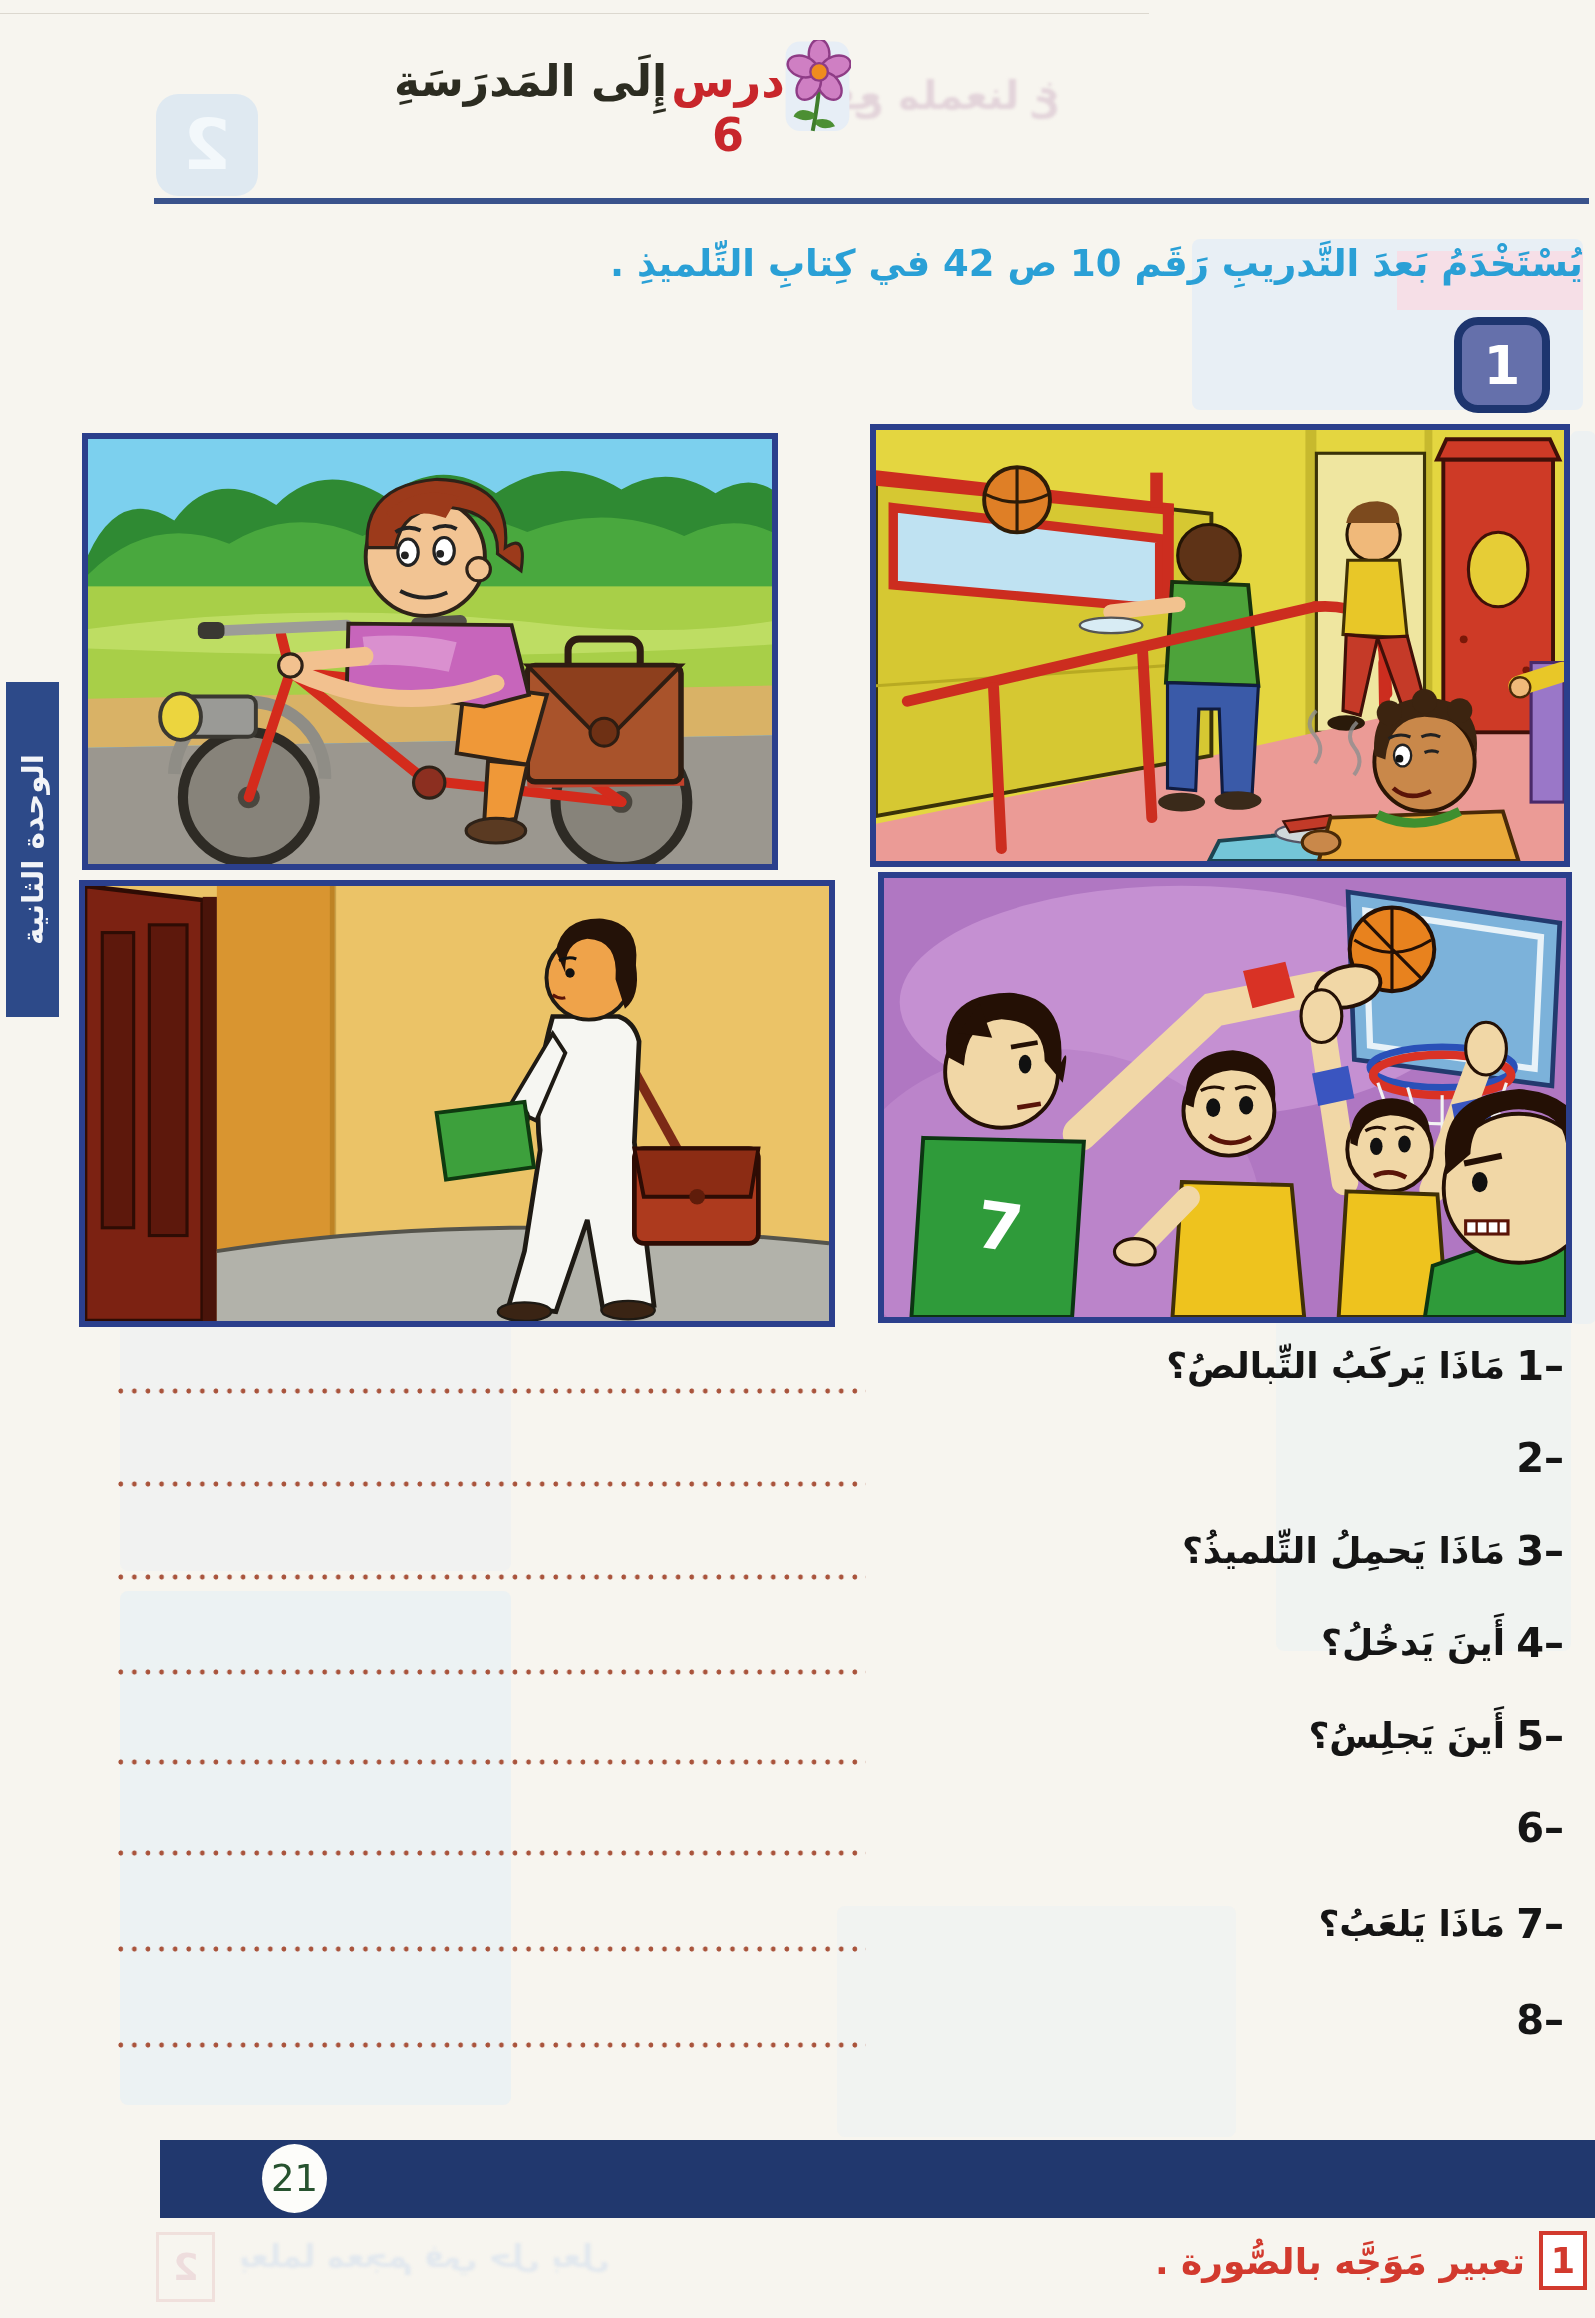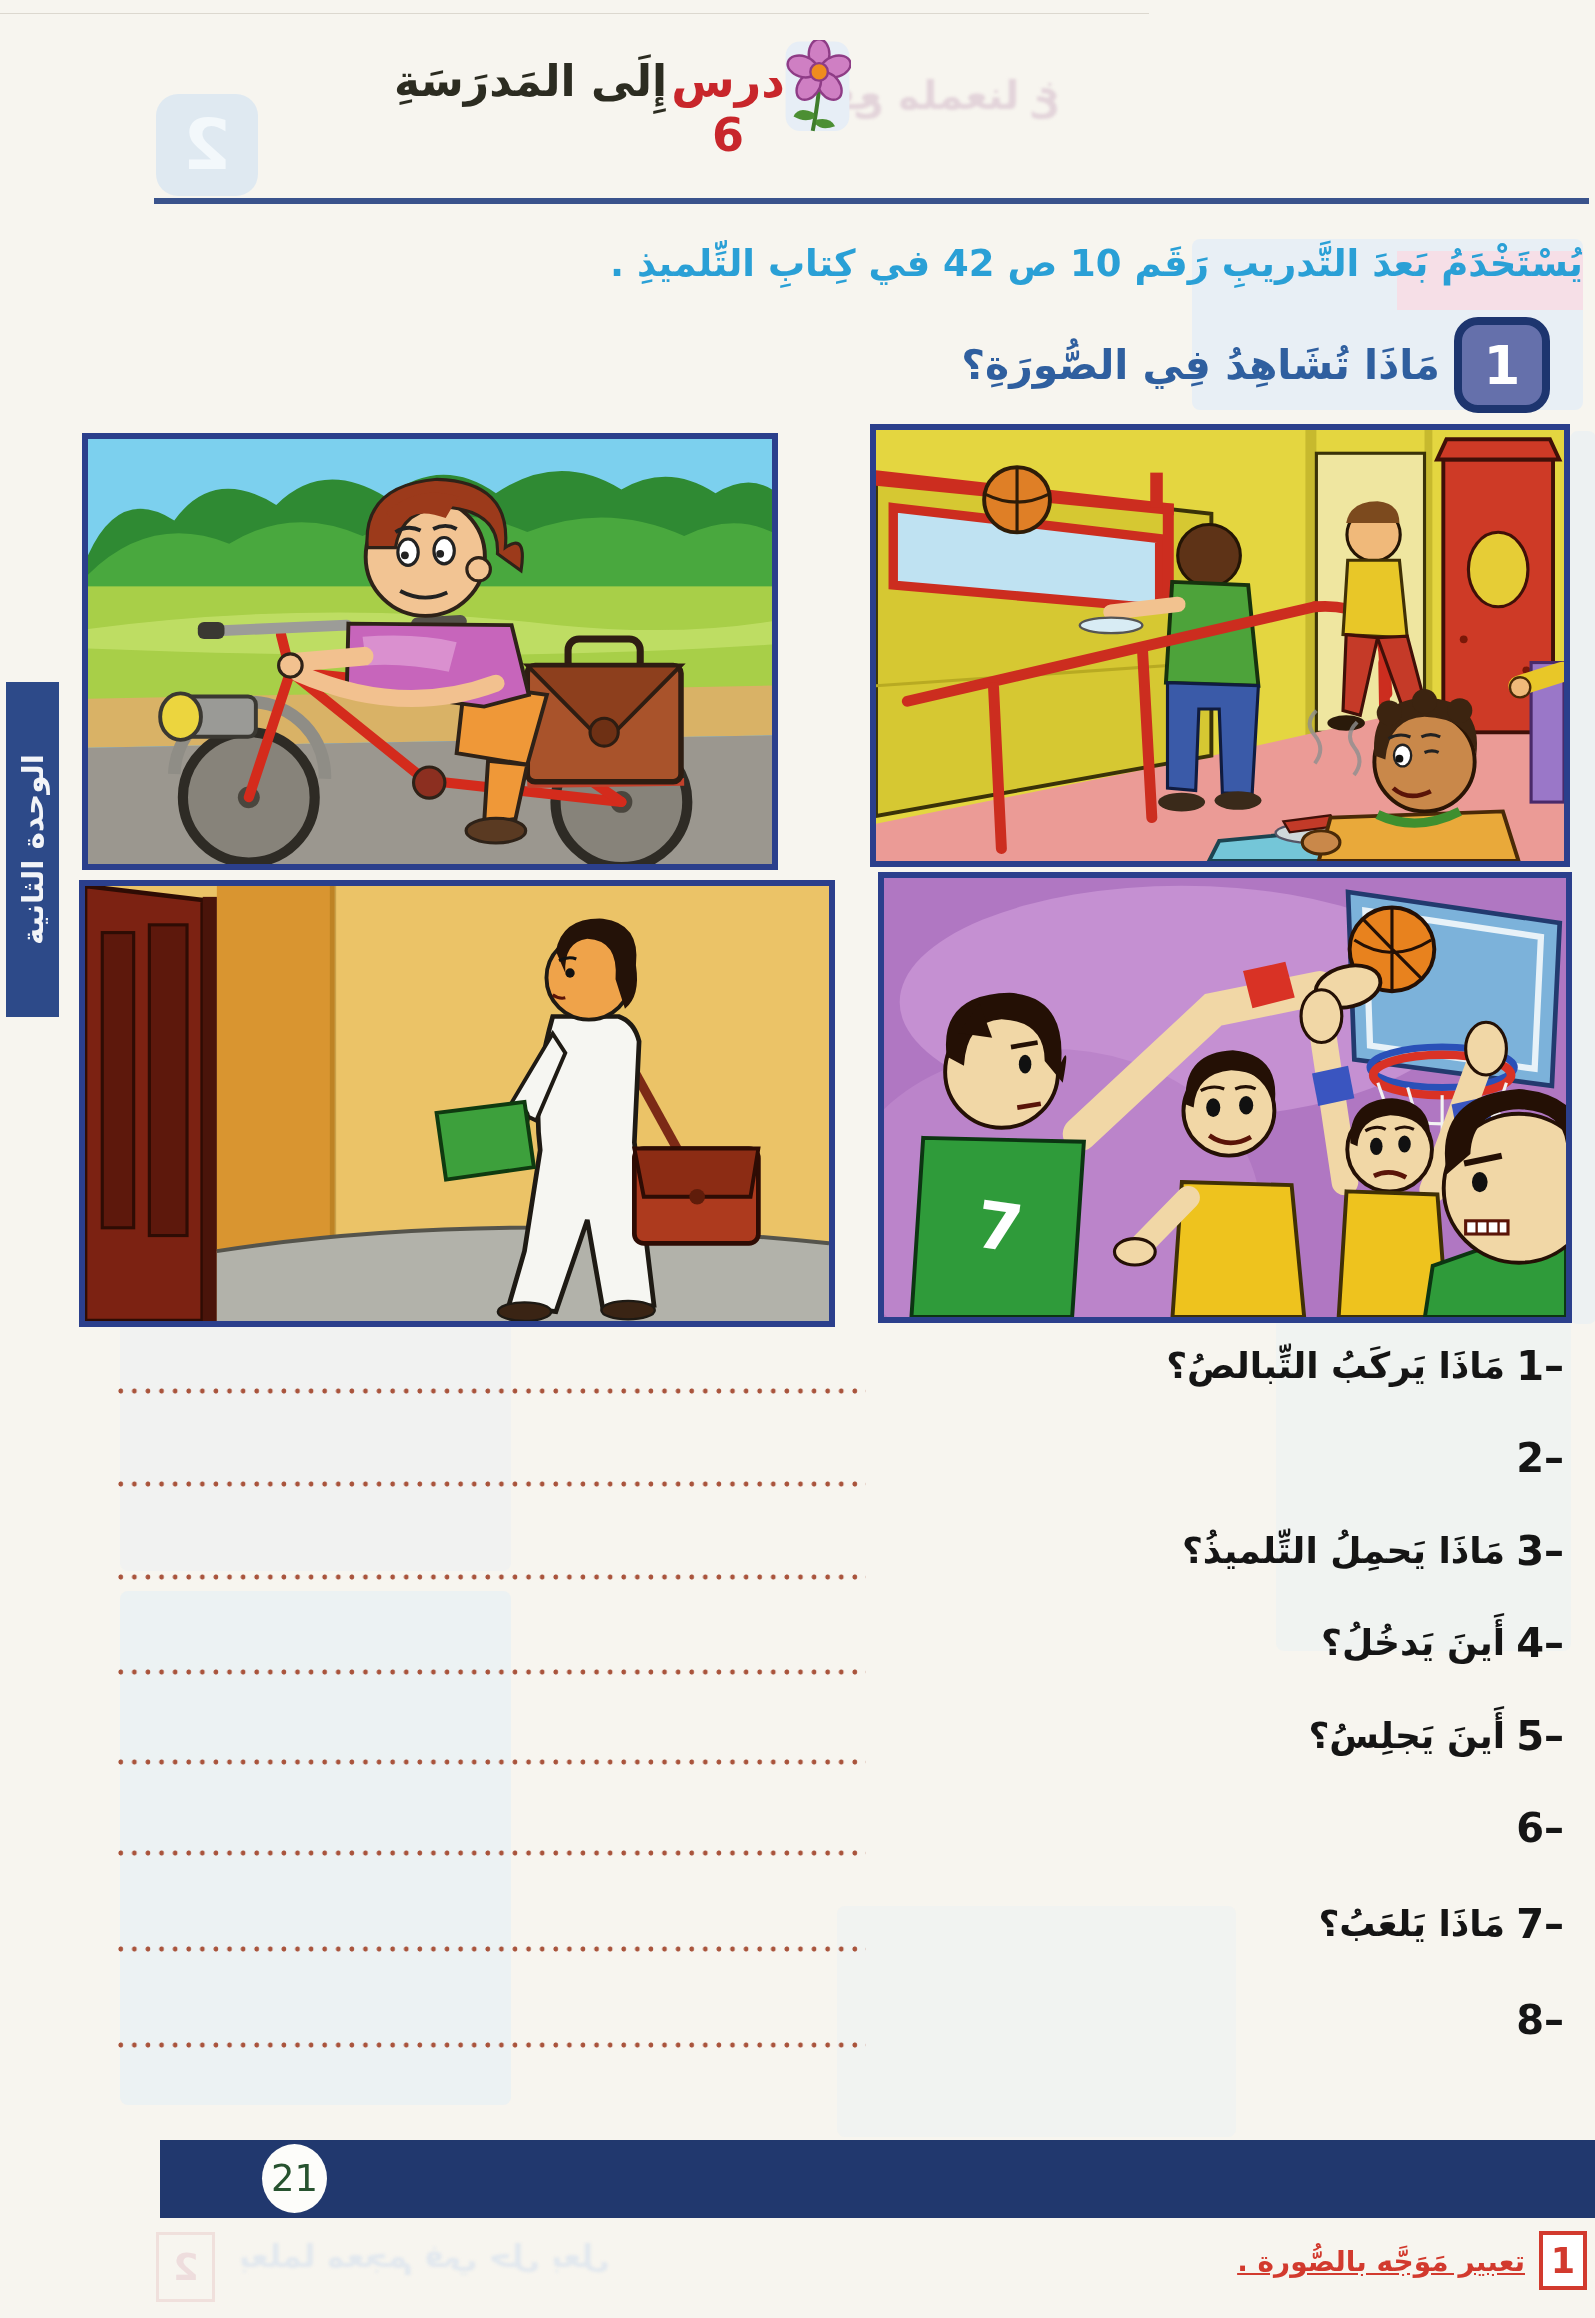--- a/index.html
+++ b/index.html
@@ -69,21 +69,21 @@
              font-size:37px;font-weight:normal;color:#27532f;}
   .footer-label{position:absolute;left:199px;top:0;height:78px;display:flex;align-items:center;
                 font-size:33px;color:#ffffff;}
 
   
   .note-box{position:absolute;left:1539px;top:2231px;width:48px;height:59px;border:4.8px solid #d23a2e;
             background:#fff;box-sizing:border-box;display:flex;align-items:center;justify-content:center;
             color:#d23a2e;font-size:35px;font-weight:bold;}
   .note-text{position:absolute;left:1037px;top:2229px;width:488px;height:64px;display:flex;
              align-items:center;justify-content:flex-start;direction:rtl;color:#d23a2e;
-             font-size:28px;font-weight:bold;text-decoration:underline;}
+             font-size:36px;font-weight:bold;}
 </style>
 </head>
 <body>
 
 <div class="page">
 
   <div class="topline"></div>
 
   <div class="g-top2">
     <span>2</span>
@@ -117,21 +117,20 @@
     </svg>
   </div>
   <div class="title ar">إِلَى المَدرَسَةِ</div>
   <div class="rule"></div>
 
   <div class="instr-ghost"></div>
   <div class="instr-pink"></div>
   <div class="instruction ar">يُسْتَخْدَمُ بَعدَ التَّدريبِ رَقَم 10 ص 42 في كِتابِ التِّلميذِ .</div>
 
   <div class="act-box">1</div>
-  <div class="act-q ar">مَاذَا تُشَاهِدُ فِي الصُّورَةِ؟</div>
 
   <div class="imgframe" style="left:82px;top:433px;width:696px;height:437px;">
     <svg viewBox="0 0 872 548" preserveAspectRatio="none">
       <rect width="872" height="548" fill="#7cd0ee"></rect>
       <path d="M0,150 Q40,60 110,105 Q160,35 240,85 Q300,25 380,75 Q450,20 520,70 Q600,15 680,65 Q740,30 800,70 Q840,45 872,65 L872,185 L0,185 Z" fill="#2f8a33"></path>
       <path d="M0,175 Q80,95 180,135 Q260,85 350,125 Q460,75 560,120 Q660,80 760,125 Q820,95 872,120 L872,195 L0,195 Z" fill="#49a83e"></path>
       <rect y="190" width="872" height="150" fill="#a8cf48"></rect>
       <path d="M0,245 Q300,205 600,240 Q750,255 872,235 L872,265 Q500,290 0,270 Z" fill="#c2df68" opacity=".85"></path>
       <path d="M0,335 L872,318 L872,382 L0,398 Z" fill="#d9b266"></path>
       <path d="M0,398 L872,382 L872,548 L0,548 Z" fill="#9b978f"></path>

